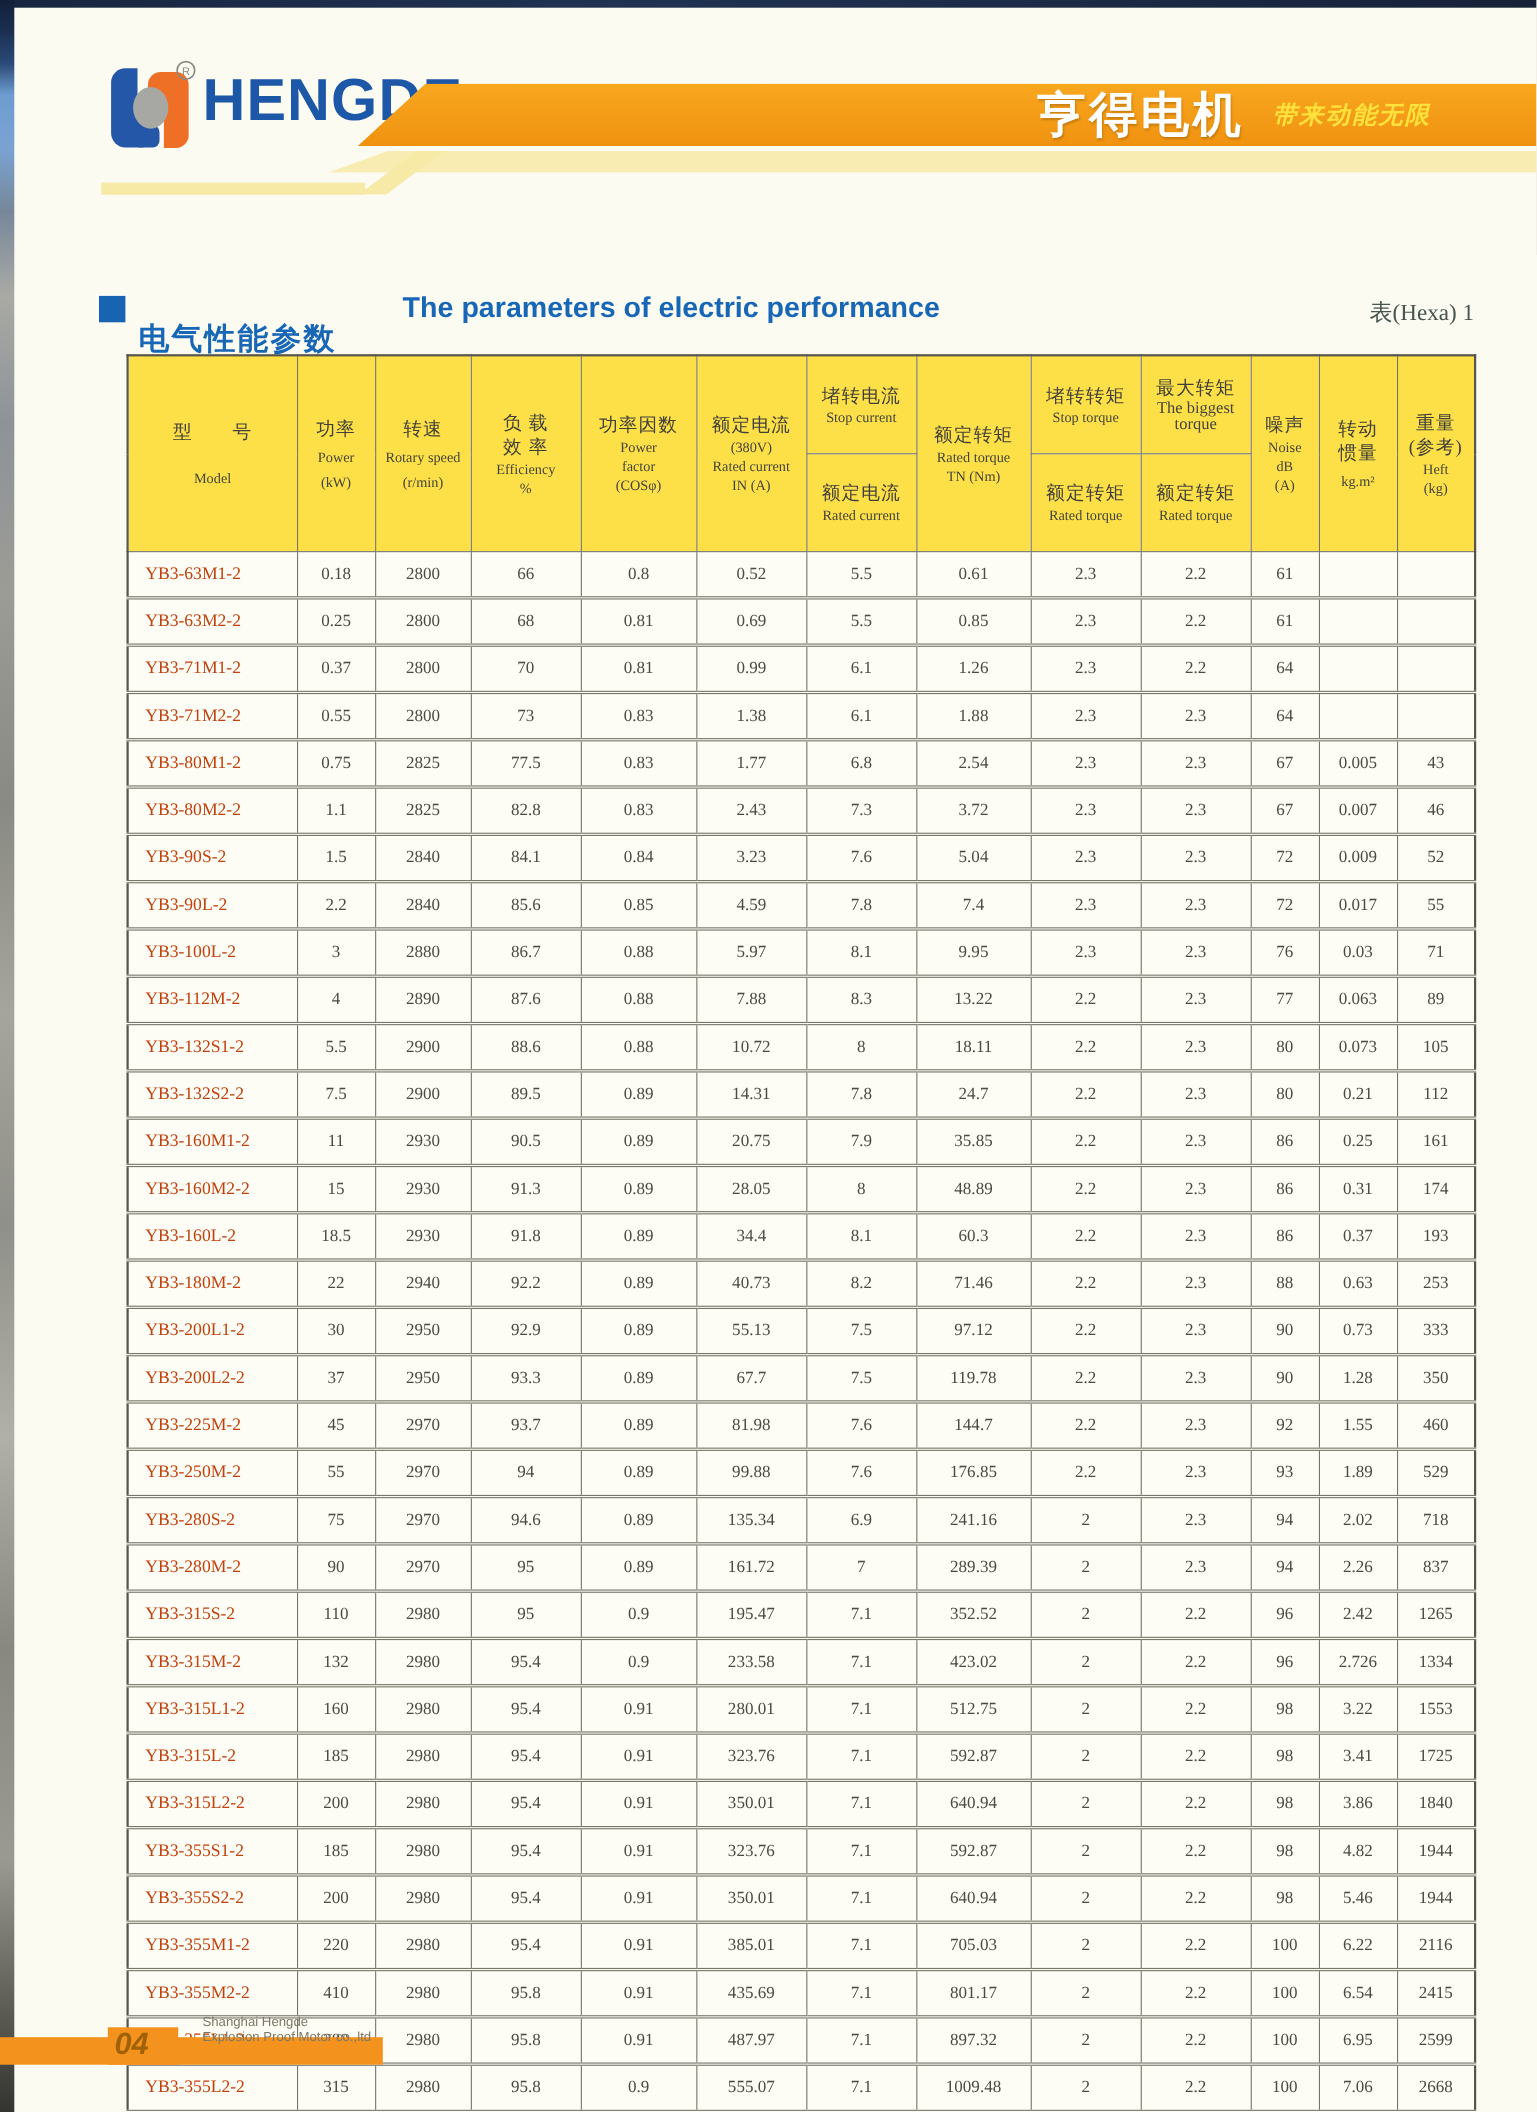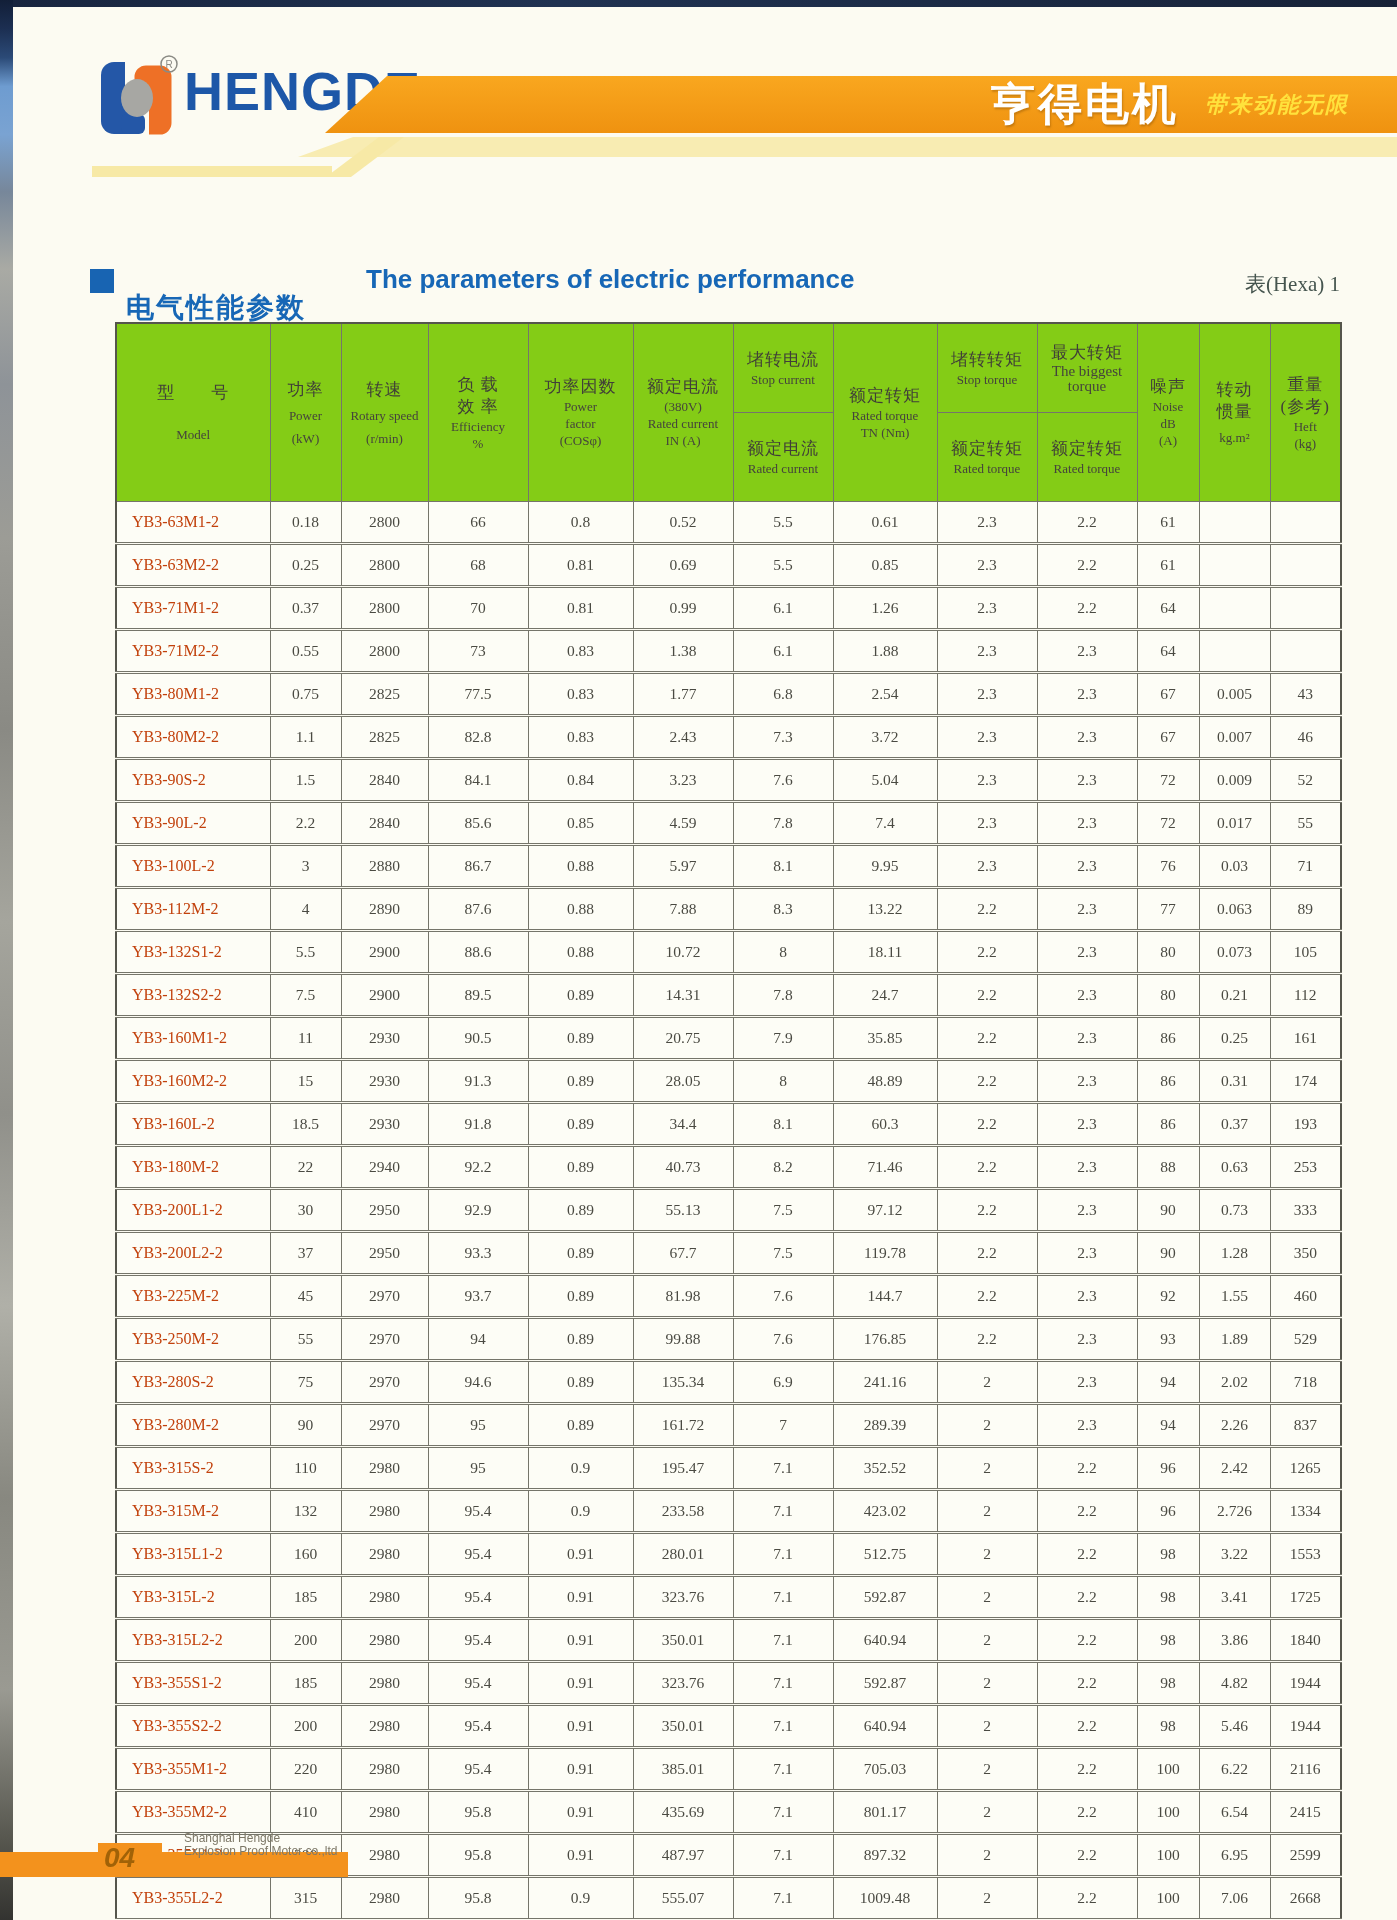--- a/index.html
+++ b/index.html
@@ -12,21 +12,21 @@
         background:linear-gradient(180deg,#121f38 0%,#1c2f52 1.5%,#2b4a77 3%,#6e9cd0 4.5%,#7aa3d2 7%,#77879a 10%,
         #a9aaa4 14%,#8e9398 20%,#9c9c96 28%,#8a8a84 38%,#a5a59d 48%,#90908a 58%,#b0b0a8 68%,#888880 78%,
         #9a9a92 88%,#55554d 96%,#333330 100%);}
   
   .logo-icon{position:absolute;left:95px;top:52px;}
   .logo-text{position:absolute;left:184px;top:60px;font-family:"Liberation Sans",sans-serif;
         font-size:54px;font-weight:bold;color:#1d57a8;letter-spacing:1px;}
   .banner-orange{position:absolute;left:325px;top:76px;width:1072px;height:57px;
         background:linear-gradient(180deg,#f9a71f,#ef9210);
         clip-path:polygon(62px 0,100% 0,100% 100%,0 100%);
-        display:flex;align-items:center;justify-content:flex-end;gap:26px;padding-right:48px;box-sizing:border-box;}
+        display:flex;align-items:center;justify-content:flex-end;gap:26px;padding-right:96px;box-sizing:border-box;}
   .banner-zh{font-family:"Liberation Sans",sans-serif;font-weight:bold;font-size:44px;color:#ffffff;
         text-shadow:1px 2px 2px rgba(120,70,0,.35);letter-spacing:3px;}
   .banner-slogan{font-family:"Liberation Sans",sans-serif;font-weight:bold;font-style:italic;
         font-size:22px;color:#ffe23c;letter-spacing:2px;}
   .banner-cream{position:absolute;left:298px;top:137px;width:1099px;height:20px;background:#f8ecb2;
         clip-path:polygon(55px 0,100% 0,100% 100%,0 100%);}
   .logo-underline{position:absolute;left:92px;top:166px;width:240px;height:11px;background:#f7e9a6;}
   .logo-underline-slant{position:absolute;left:326px;top:137px;width:78px;height:40px;background:#f7e9a6;
         clip-path:polygon(68% 0,100% 0,32% 100%,0 100%);}
   
@@ -34,21 +34,21 @@
   .title-square{position:absolute;left:0;top:7px;width:24px;height:24px;background:#1864b2;}
   .title-zh{position:absolute;left:36px;top:0;font-family:"Liberation Sans",sans-serif;
         font-weight:bold;font-size:28px;color:#1767b6;letter-spacing:2px;margin-top:27px;}
   .title-en{position:absolute;left:232px;top:2px;font-family:"Liberation Sans",sans-serif;
         font-weight:bold;font-size:26px;color:#1767b6;margin-left:44px;}
   .table-label{position:absolute;right:0;top:8px;font-size:21px;color:#46554f;}
   
   .tbl-wrap{position:absolute;left:115px;top:322px;}
   table{border-collapse:collapse;table-layout:fixed;width:1225px;border:2px solid #55554c;}
   th,td{border:1px solid #75756a;overflow:hidden;}
-  thead th{background:#84cc16;font-weight:normal;text-align:center;vertical-align:middle;padding:2px 1px;}
+  thead th{background:#fde047;font-weight:normal;text-align:center;vertical-align:middle;padding:2px 1px;}
   thead tr.h-top th{height:84px;}
   thead tr.h-bot th{height:84px;}
   .hz{font-size:17px;color:#403f38;line-height:22px;letter-spacing:1px;}
   .he{font-size:13px;color:#45443c;line-height:17px;}
   .he-small{font-size:15px;color:#45443c;line-height:15px;}
   .gap{margin-top:22px;}
   .gap-s{margin-top:6px;}
   tbody td{height:38px;text-align:center;vertical-align:middle;font-size:15.5px;color:#4a4a42;
         border-bottom:3px double #75756a;background:#fdfdf6;}
   tbody td.model{text-align:left;padding-left:15px;font-size:16px;color:#c2410c;}

